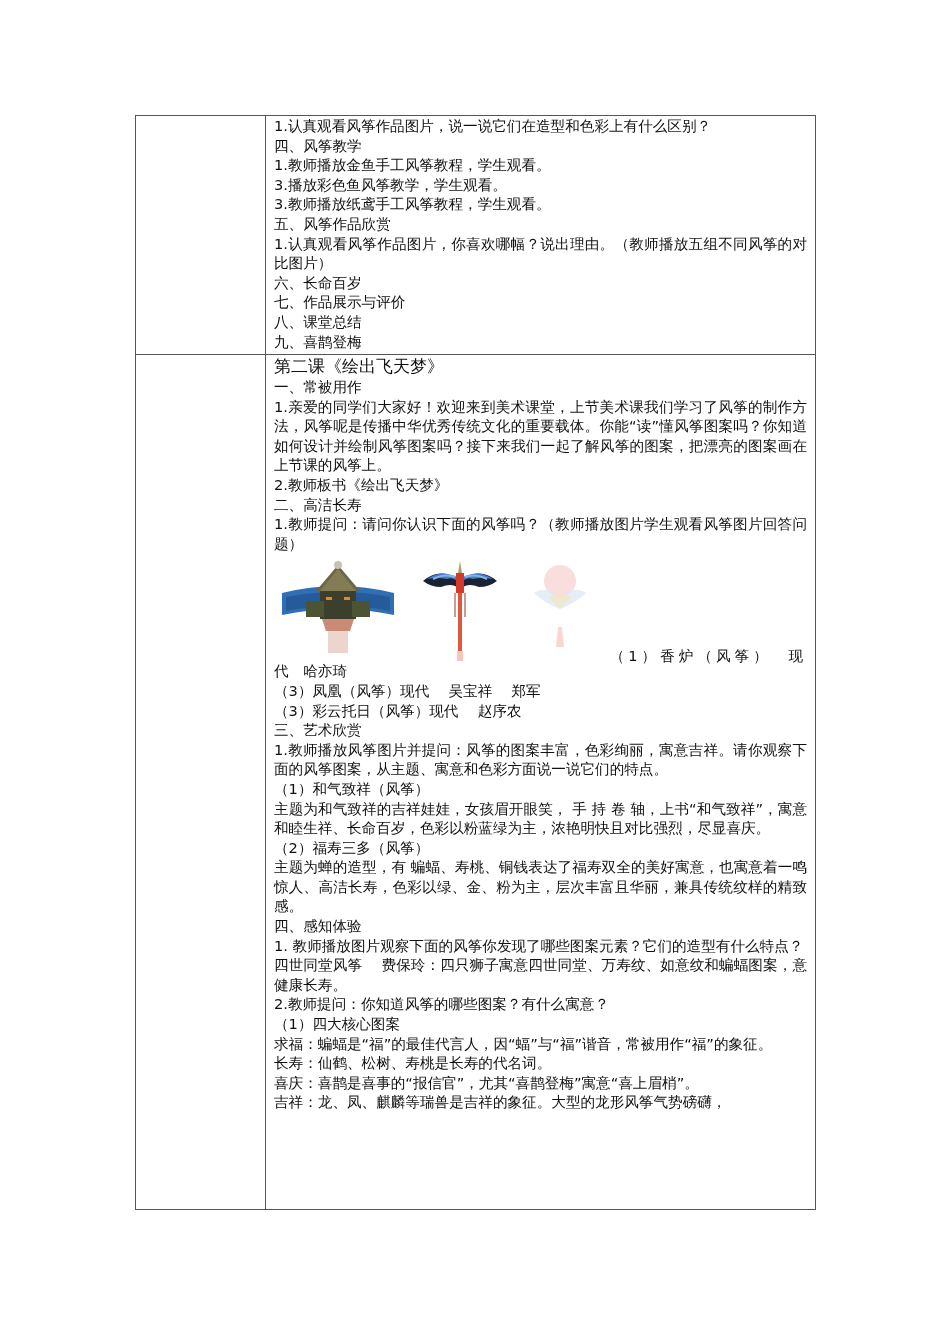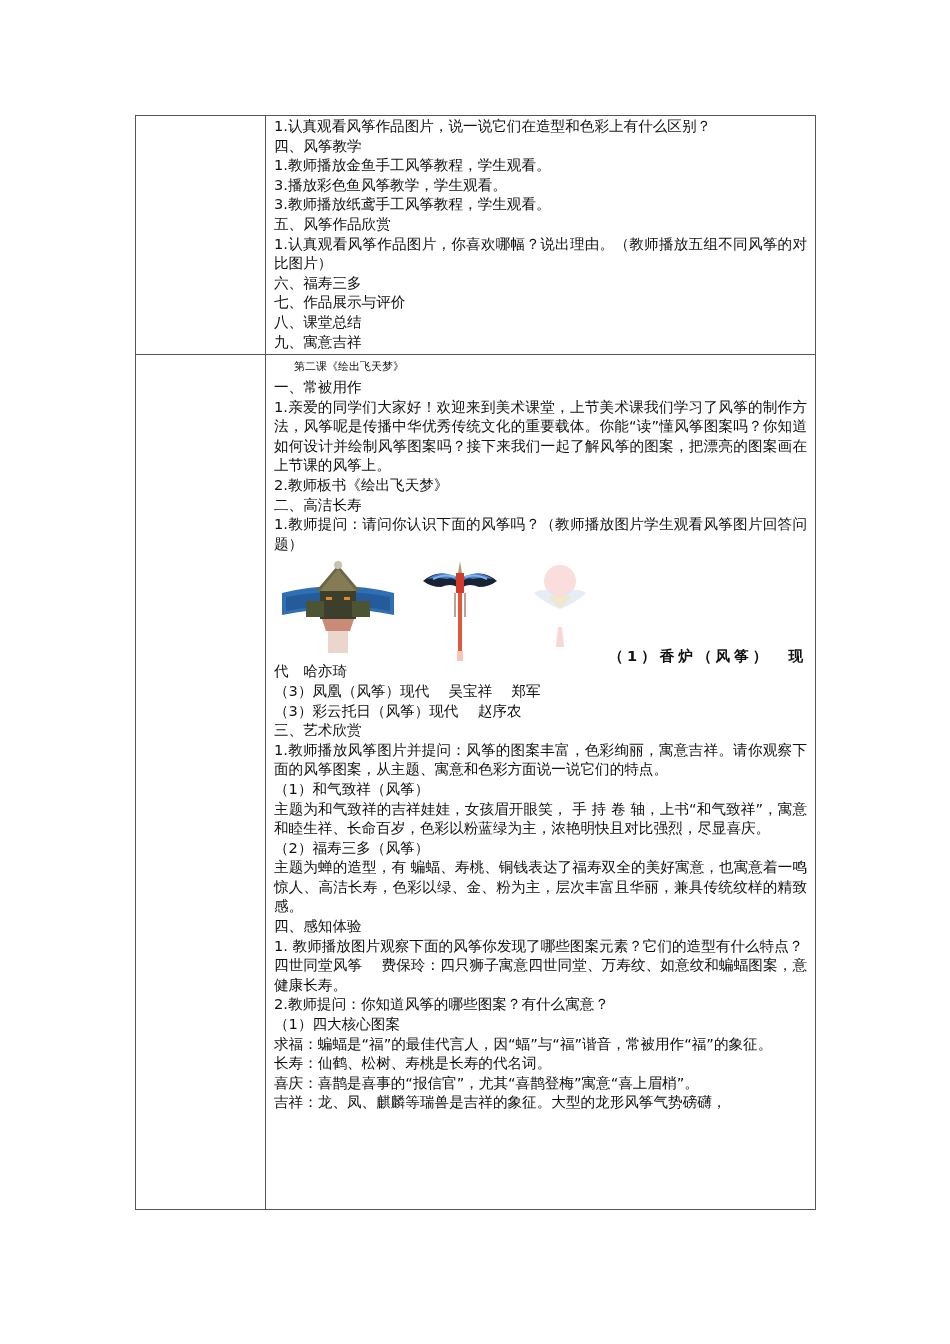--- a/index.html
+++ b/index.html
@@ -48,30 +48,28 @@
     line-height: 19.6px;
     white-space: nowrap;
     letter-spacing: 0px;
   }
   .line.wrap {
     white-space: normal;
     text-align: justify;
     text-align-last: left;
   }
   .lesson-title {
-    font-size: 11px;
+    font-size: 17px;
     line-height: 21px;
     margin-top: 1px;
-    margin-left: 20px;
   }
   .images {
     position: relative;
     height: 104px;
     margin-top: 4px;
-    font-weight: bold;
   }
   .kite {
     position: absolute;
     top: 0;
   }
   .kite1 { left: 2px; width: 124px; height: 104px; }
   .kite2 { left: 145px; width: 82px; height: 104px; }
   .kite3 { left: 250px; width: 72px; height: 104px; }
   .caption1 {
     position: absolute;
@@ -92,24 +90,24 @@
         <tr class="row1">
       <td class="left-col"></td>
       <td class="right-col">
         <div class="line">1.认真观看风筝作品图片，说一说它们在造型和色彩上有什么区别？</div>
         <div class="line">四、风筝教学</div>
         <div class="line">1.教师播放金鱼手工风筝教程，学生观看。</div>
         <div class="line">3.播放彩色鱼风筝教学，学生观看。</div>
         <div class="line">3.教师播放纸鸢手工风筝教程，学生观看。</div>
         <div class="line">五、风筝作品欣赏</div>
         <div class="line wrap">1.认真观看风筝作品图片，你喜欢哪幅？说出理由。（教师播放五组不同风筝的对比图片）</div>
-        <div class="line">六、福寿三多</div>
+        <div class="line">六、长命百岁</div>
         <div class="line">七、作品展示与评价</div>
         <div class="line">八、课堂总结</div>
-        <div class="line">九、寓意吉祥</div>
+        <div class="line">九、喜鹊登梅</div>
       </td>
     </tr>
     <tr class="row2">
       <td class="left-col"></td>
       <td class="right-col">
         <div class="lesson-title">第二课《绘出飞天梦》</div>
         <div class="line">一、常被用作</div>
         <div class="line wrap">1.亲爱的同学们大家好！欢迎来到美术课堂，上节美术课我们学习了风筝的制作方法，风筝呢是传播中华优秀传统文化的重要载体。你能“读”懂风筝图案吗？你知道如何设计并绘制风筝图案吗？接下来我们一起了解风筝的图案，把漂亮的图案画在上节课的风筝上。</div>
         <div class="line">2.教师板书《绘出飞天梦》</div>
         <div class="line">二、高洁长寿</div>

